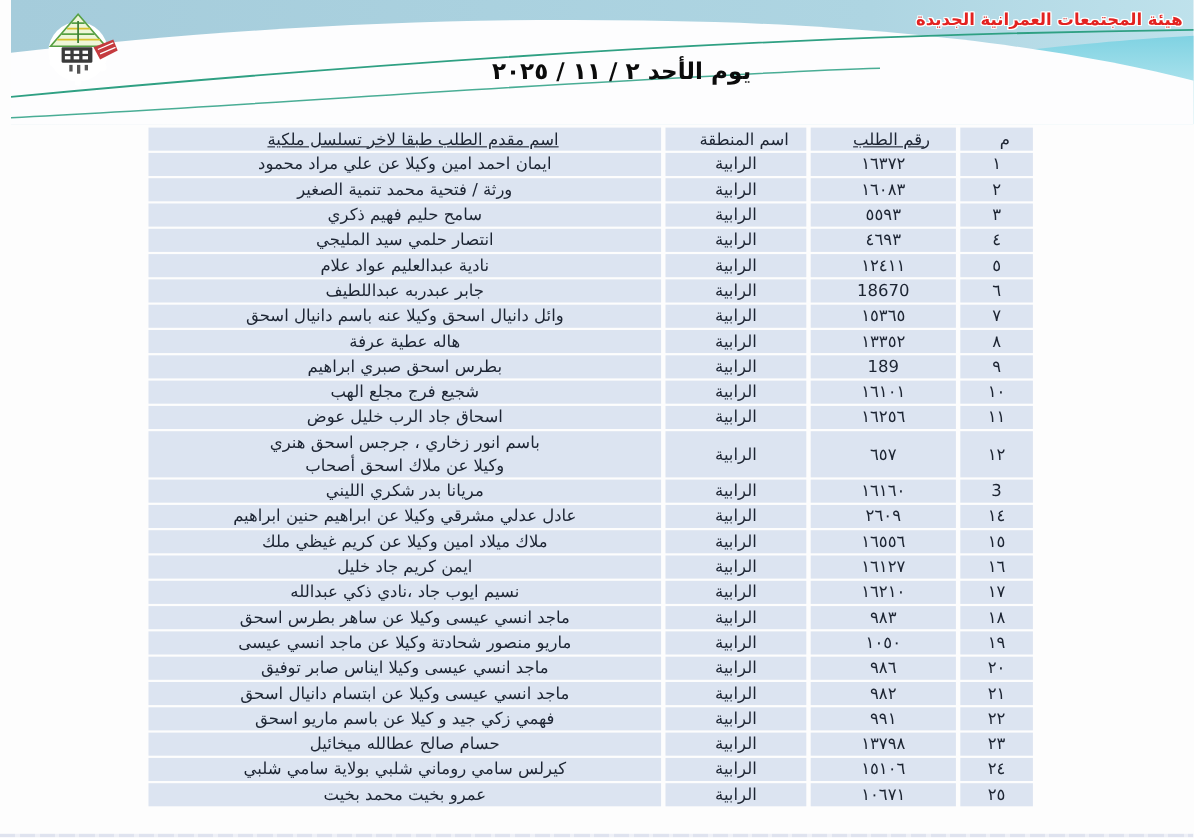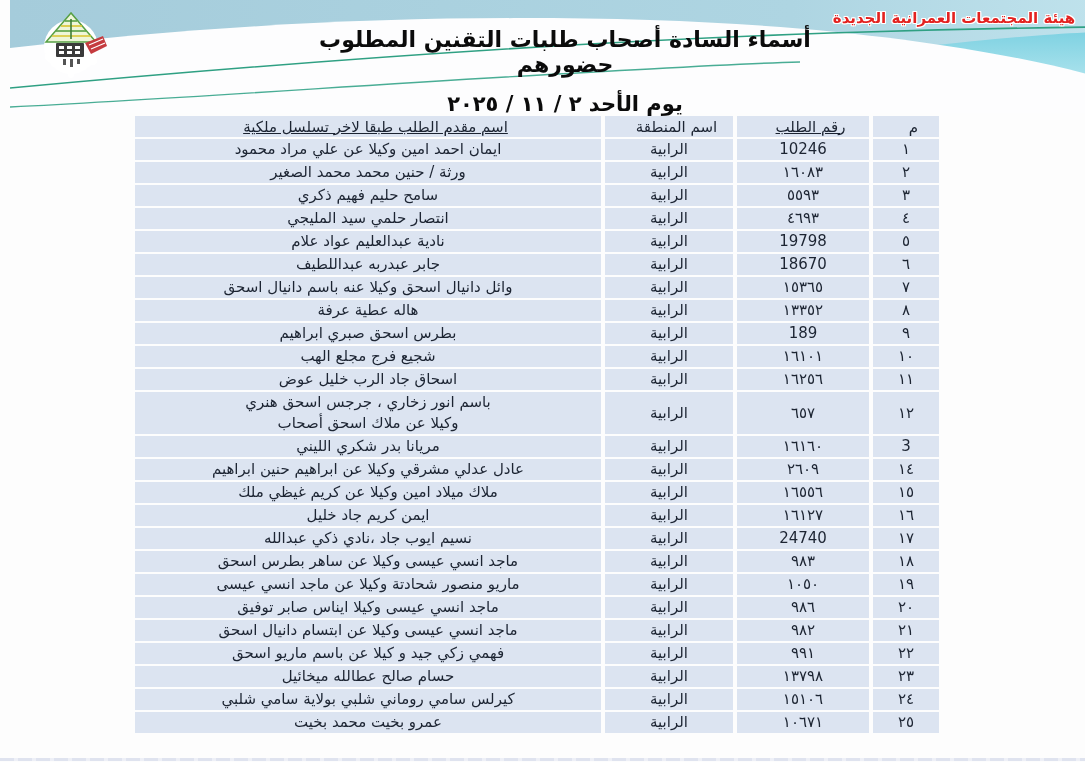--- a/index.html
+++ b/index.html
@@ -16,21 +16,21 @@
     direction:rtl;text-align:center;
     font-size:15px;font-weight:bold;line-height:1.55;color:#e32220;
     text-shadow:1px 0 0 #fff,-1px 0 0 #fff,0 1px 0 #fff,0 -1px 0 #fff,
                 1px 1px 0 #fff,-1px -1px 0 #fff,1px -1px 0 #fff,-1px 1px 0 #fff;
   }
   .page-title{
     position:absolute;top:27px;left:265px;width:580px;
     direction:rtl;text-align:center;color:#0b0b0b;font-weight:bold;
   }
   .title-l1{font-size:22px;letter-spacing:.2px;}
-  .title-l2{font-size:21px;margin-top:15px;letter-spacing:1px;}
+  .title-l2{font-size:21px;margin-top:26px;letter-spacing:1px;}
   .logo{position:absolute;top:5px;left:25px;width:74px;height:78px;}
   
   .table-wrap{position:absolute;top:114px;right:142px;}
   table{
     border-collapse:separate;border-spacing:4px 2px;
     direction:rtl;table-layout:fixed;width:812px;
   }
   col.c-no{width:66px;} col.c-req{width:132px;} col.c-area{width:128px;}
   th,td{
     background:#dce4f1;color:#1c2432;
@@ -92,21 +92,20 @@
     <rect x="28" y="54" width="3" height="6" fill="#555"></rect>
     <rect x="35" y="54" width="3" height="8" fill="#555"></rect>
     <rect x="42" y="54" width="3" height="5" fill="#555"></rect>
   </svg>
 
   <div class="org-text">
     <div>هيئة المجتمعات العمرانية الجديدة</div>
   </div>
 
   <div class="page-title">
-    <div class="title-l1">أسماء السادة أصحاب طلبات التقنين المطلوب حضورهم</div>
     <div class="title-l2">يوم الأحد ٢ / ١١ / ٢٠٢٥</div>
   </div>
 </div>
 
 <div class="table-wrap">
   <table>
     <colgroup>
       <col class="c-no">
         <col class="c-req">
         <col class="c-area">
@@ -119,41 +118,41 @@
         <th>اسم المنطقة</th>
         <th class="u">اسم مقدم الطلب طبقا لاخر تسلسل ملكية</th>
       </tr>
     </thead>
     <tbody>
         <tr>
           <td>
             <div>١</div>
           </td>
           <td>
-            <div>10246</div>
+            <div>١٦٣٧٢</div>
           </td>
           <td>
             <div>الرابية</div>
           </td>
           <td>
             <div>ايمان احمد امين وكيلا عن علي مراد محمود</div>
           </td>
         </tr>
         <tr>
           <td>
             <div>٢</div>
           </td>
           <td>
             <div>١٦٠٨٣</div>
           </td>
           <td>
             <div>الرابية</div>
           </td>
           <td>
-            <div>ورثة / حنين محمد محمد الصغير</div>
+            <div>ورثة / فتحية محمد تنمية الصغير</div>
           </td>
         </tr>
         <tr>
           <td>
             <div>٣</div>
           </td>
           <td>
             <div>٥٥٩٣</div>
           </td>
           <td>
@@ -175,21 +174,21 @@
           </td>
           <td>
             <div>انتصار حلمي سيد المليجي</div>
           </td>
         </tr>
         <tr>
           <td>
             <div>٥</div>
           </td>
           <td>
-            <div>19798</div>
+            <div>١٢٤١١</div>
           </td>
           <td>
             <div>الرابية</div>
           </td>
           <td>
             <div>نادية عبدالعليم عواد علام</div>
           </td>
         </tr>
         <tr>
           <td>
@@ -344,21 +343,21 @@
           </td>
           <td>
             <div>ايمن كريم جاد خليل</div>
           </td>
         </tr>
         <tr>
           <td>
             <div>١٧</div>
           </td>
           <td>
-            <div>24740</div>
+            <div>١٦٢١٠</div>
           </td>
           <td>
             <div>الرابية</div>
           </td>
           <td>
             <div>نسيم ايوب جاد ،نادي ذكي عبدالله</div>
           </td>
         </tr>
         <tr>
           <td>

